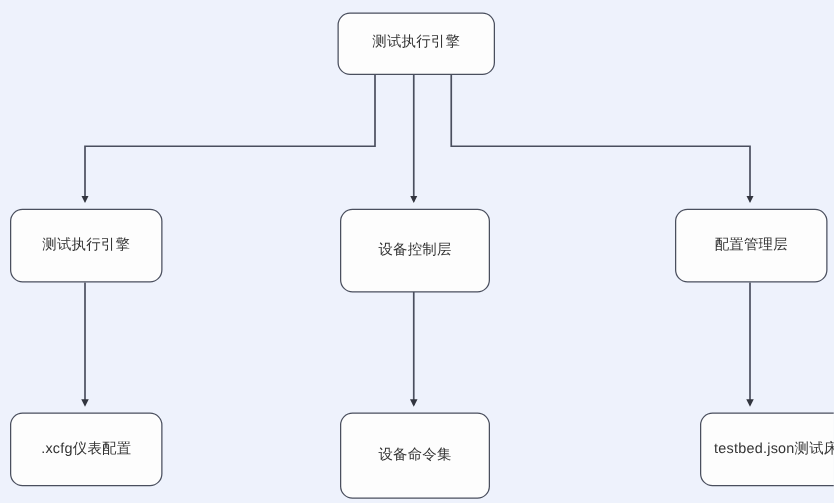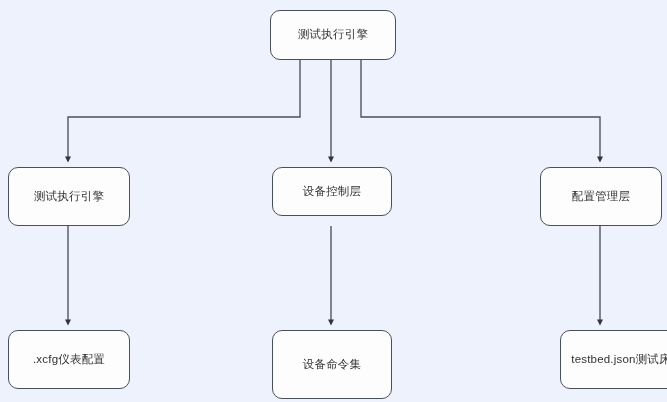--- a/index.html
+++ b/index.html
@@ -71,21 +71,21 @@
   </svg>
 
   <div class="node" style="left:270px; top:10px; width:126px; height:50px;">
     <span>测试执行引擎</span>
   </div>
 
   <div class="node" style="left:8px; top:167px; width:122px; height:59px;">
     <span>测试执行引擎</span>
   </div>
 
-  <div class="node" style="left:272px; top:167px; width:120px; height:49px;">
+  <div class="node" style="left:272px; top:167px; width:120px; height:67px;">
     <span>设备控制层</span>
   </div>
 
   <div class="node" style="left:540px; top:167px; width:122px; height:59px;">
     <span>配置管理层</span>
   </div>
 
   <div class="node" style="left:8px; top:330px; width:122px; height:59px;">
     <span>.xcfg仪表配置</span>
   </div>

